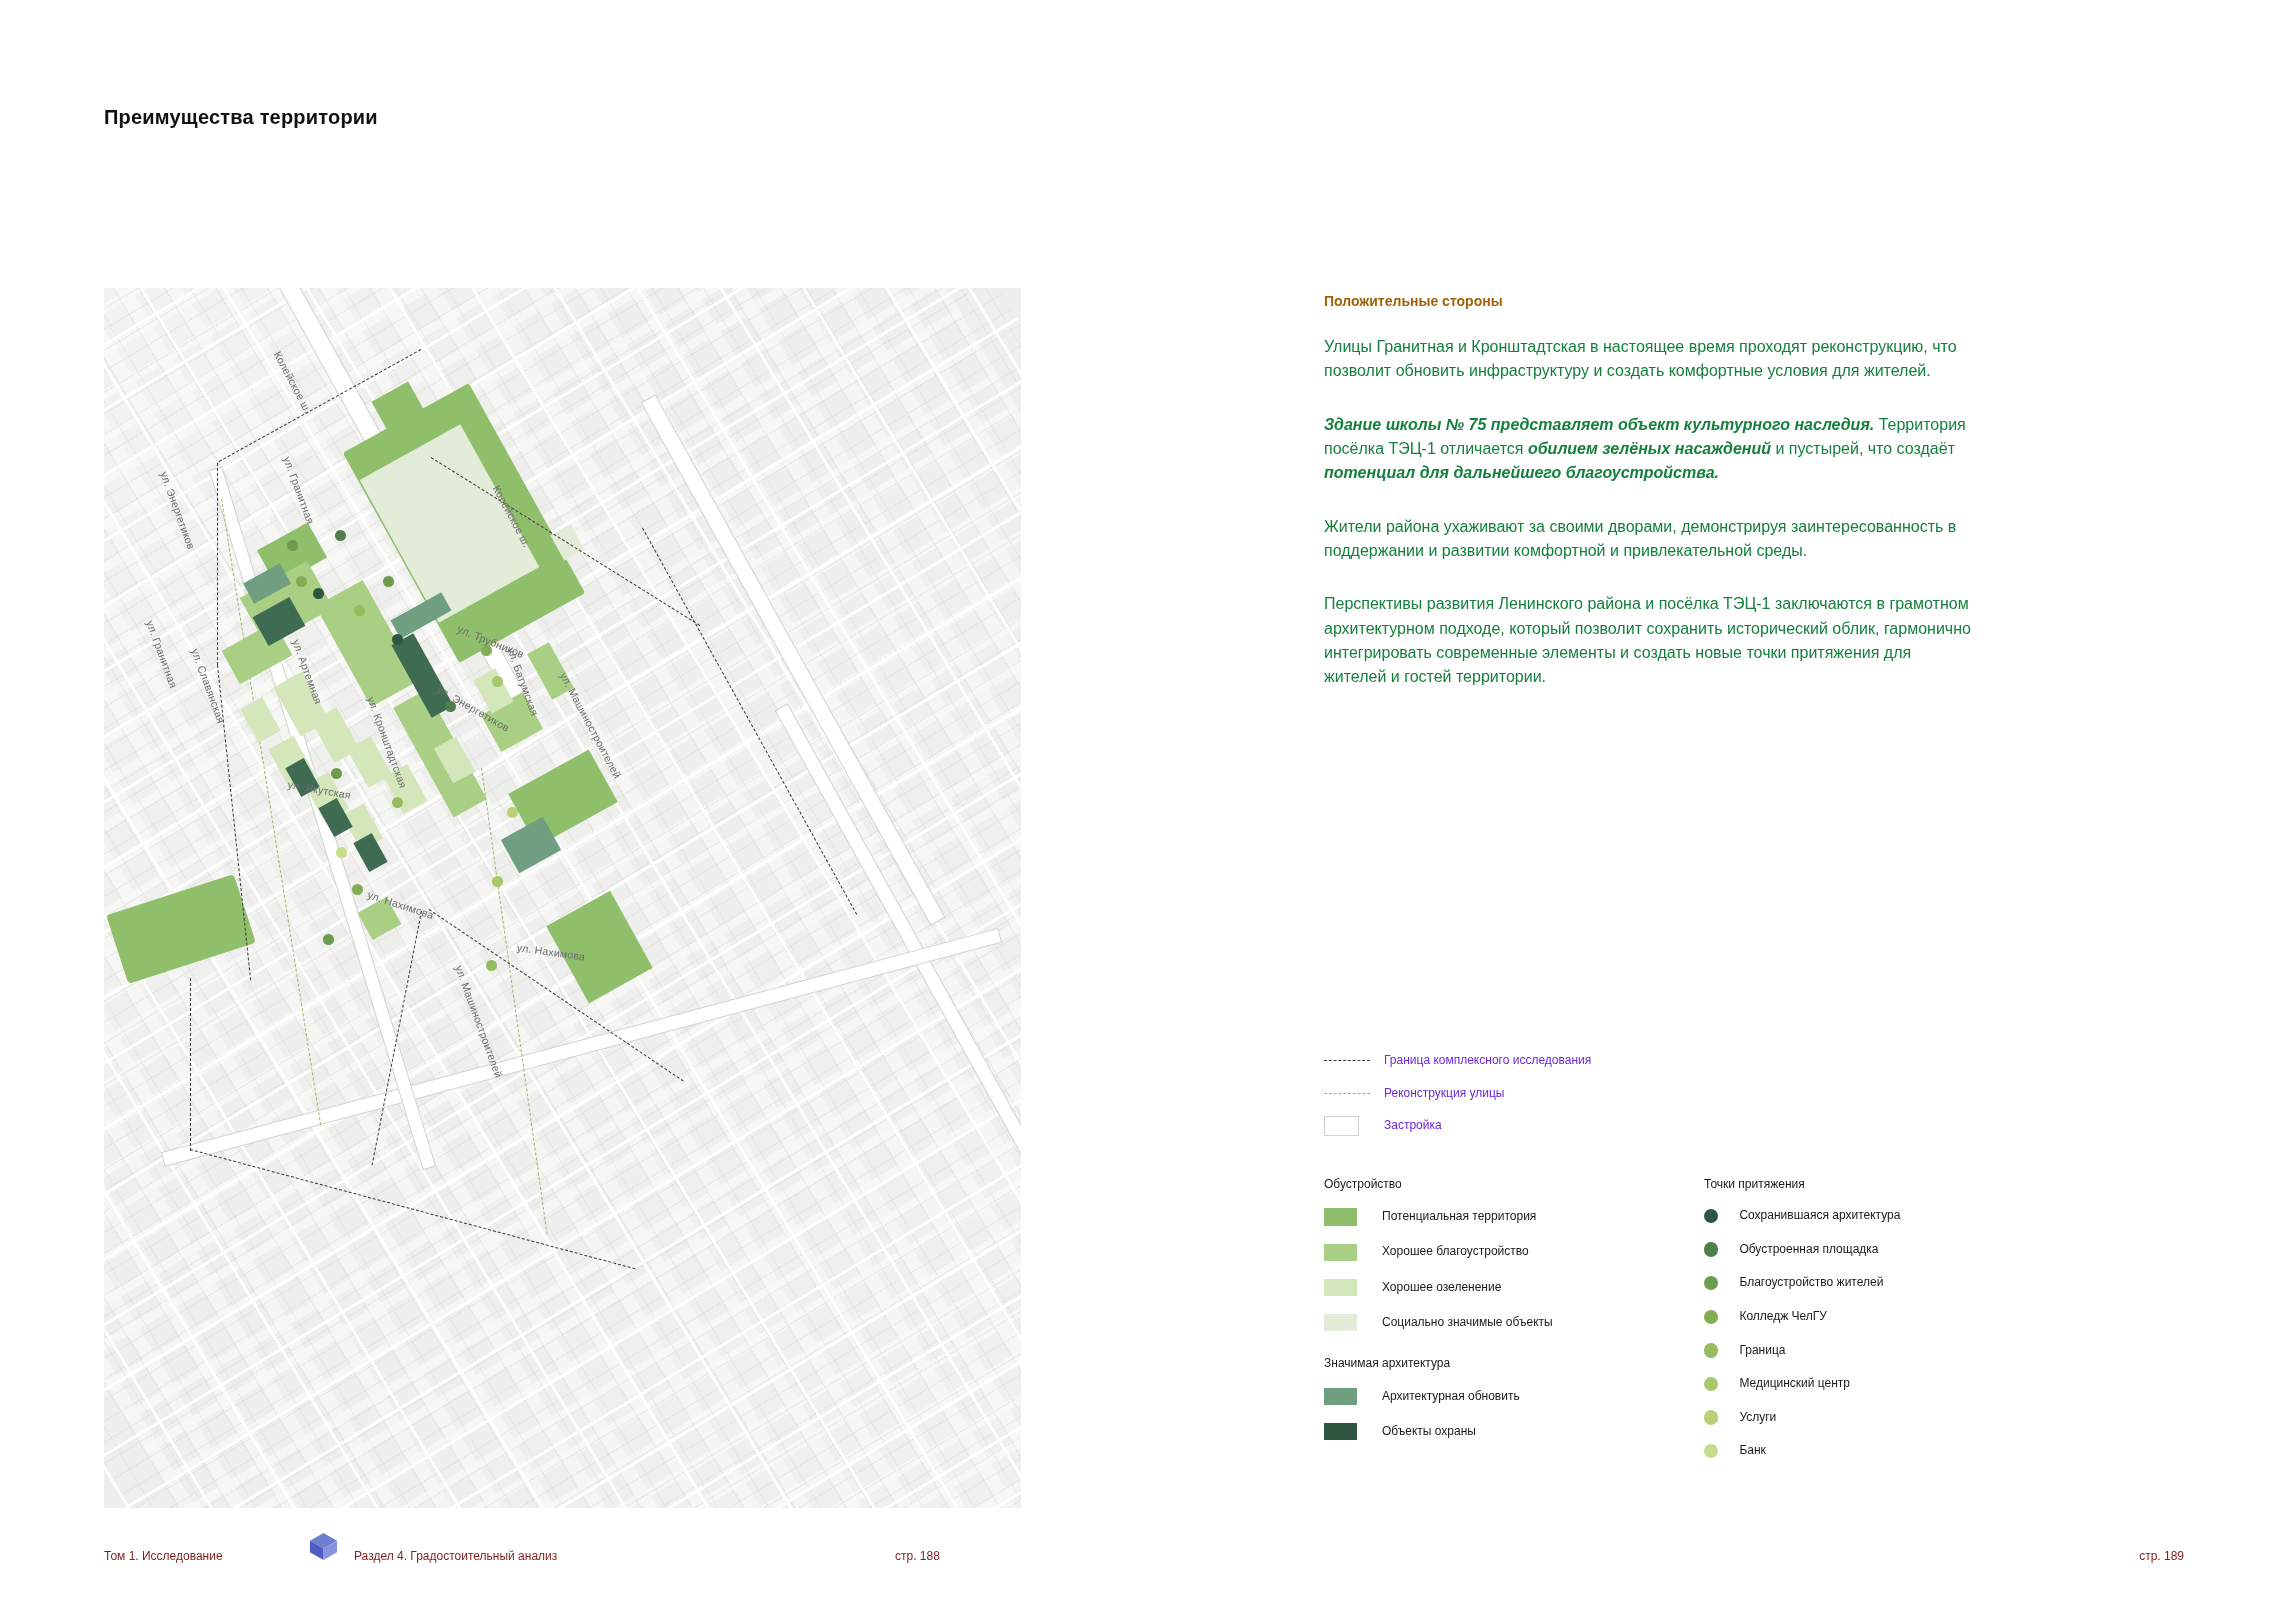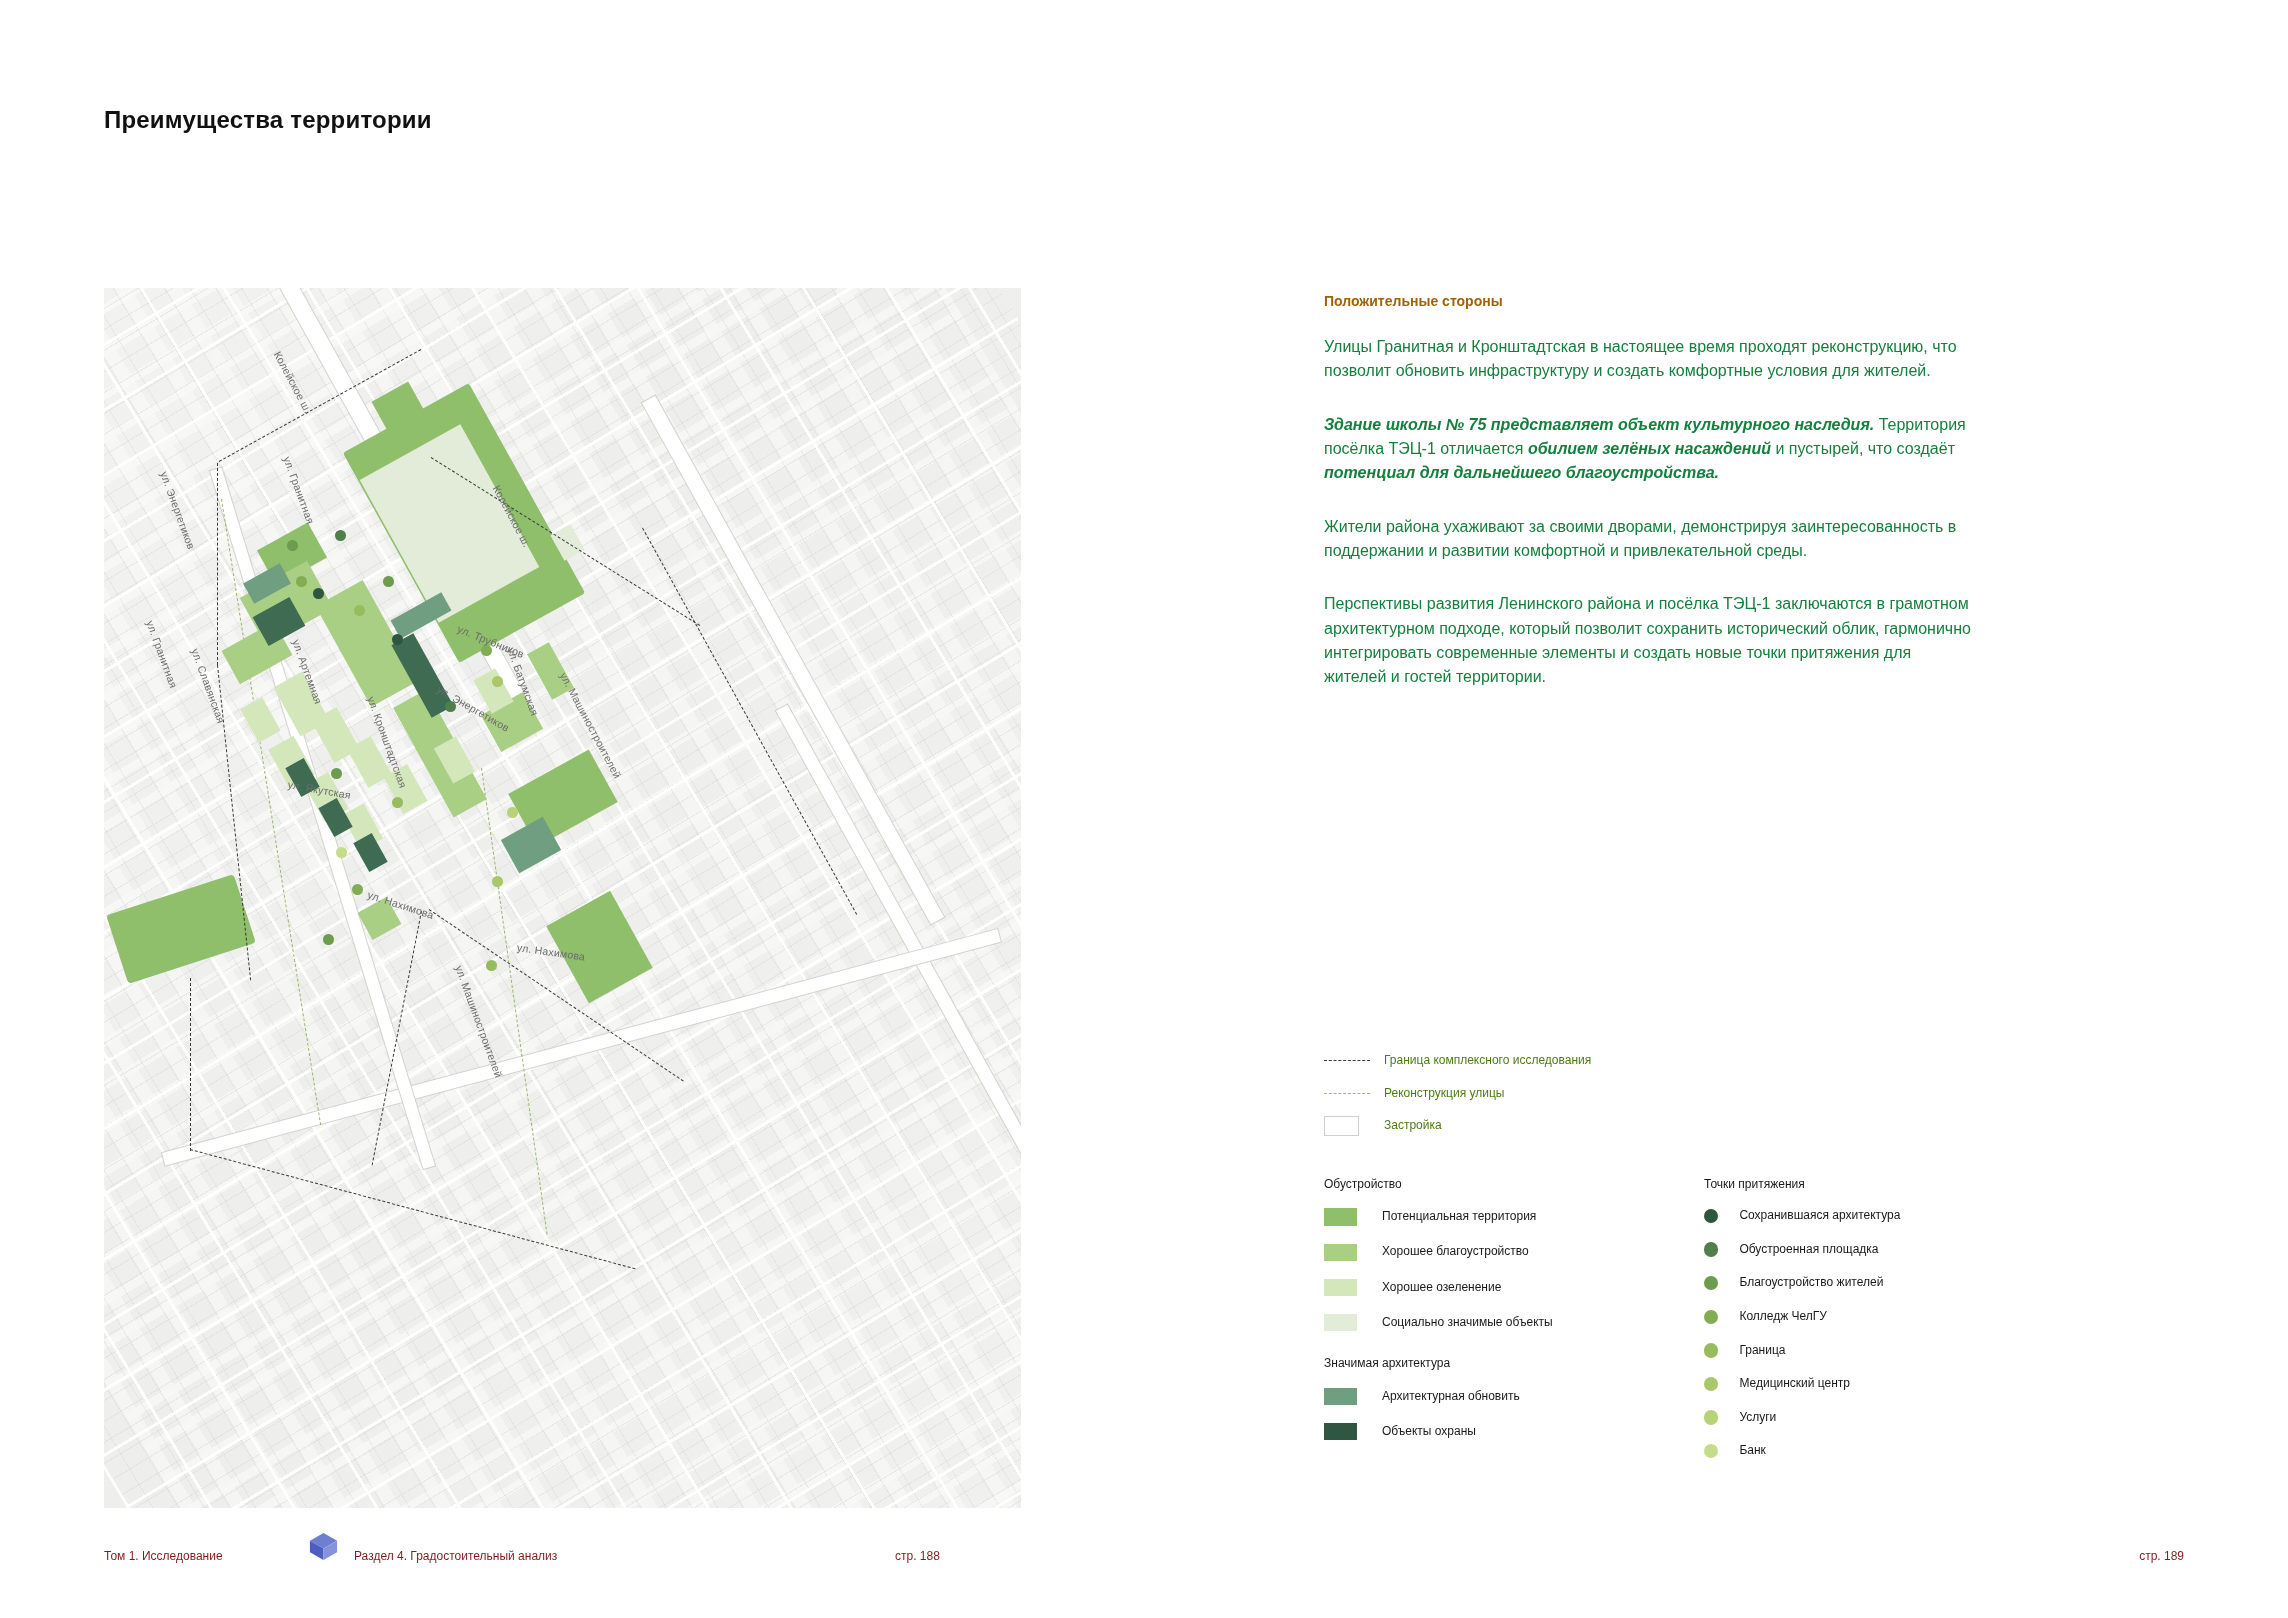--- a/index.html
+++ b/index.html
@@ -19,21 +19,21 @@
   .page {
     position: absolute;
     inset: 0;
   }
 
   
   .page-title {
     position: absolute;
     left: 104px;
     top: 106px;
-    font-size: 24px;
+    font-size: 20px;
     font-weight: bold;
     letter-spacing: 0.2px;
     color: #111;
   }
 
   
   .map-frame {
     position: absolute;
     left: 104px;
     top: 288px;
@@ -142,21 +142,21 @@
   }
   .para b { font-weight: bold; font-style: italic; }
 
   
   .legend {
     position: absolute;
     left: 1324px;
     top: 1052px;
     width: 730px;
     font-size: 12px;
-    color: #4d7c0f;
+    color: #6d28d9;
   }
   .legend-row {
     display: flex;
     align-items: flex-start;
     margin-bottom: 15.4px;
   }
   .legend-key {
     width: 60px;
     flex: 0 0 60px;
     display: flex;

